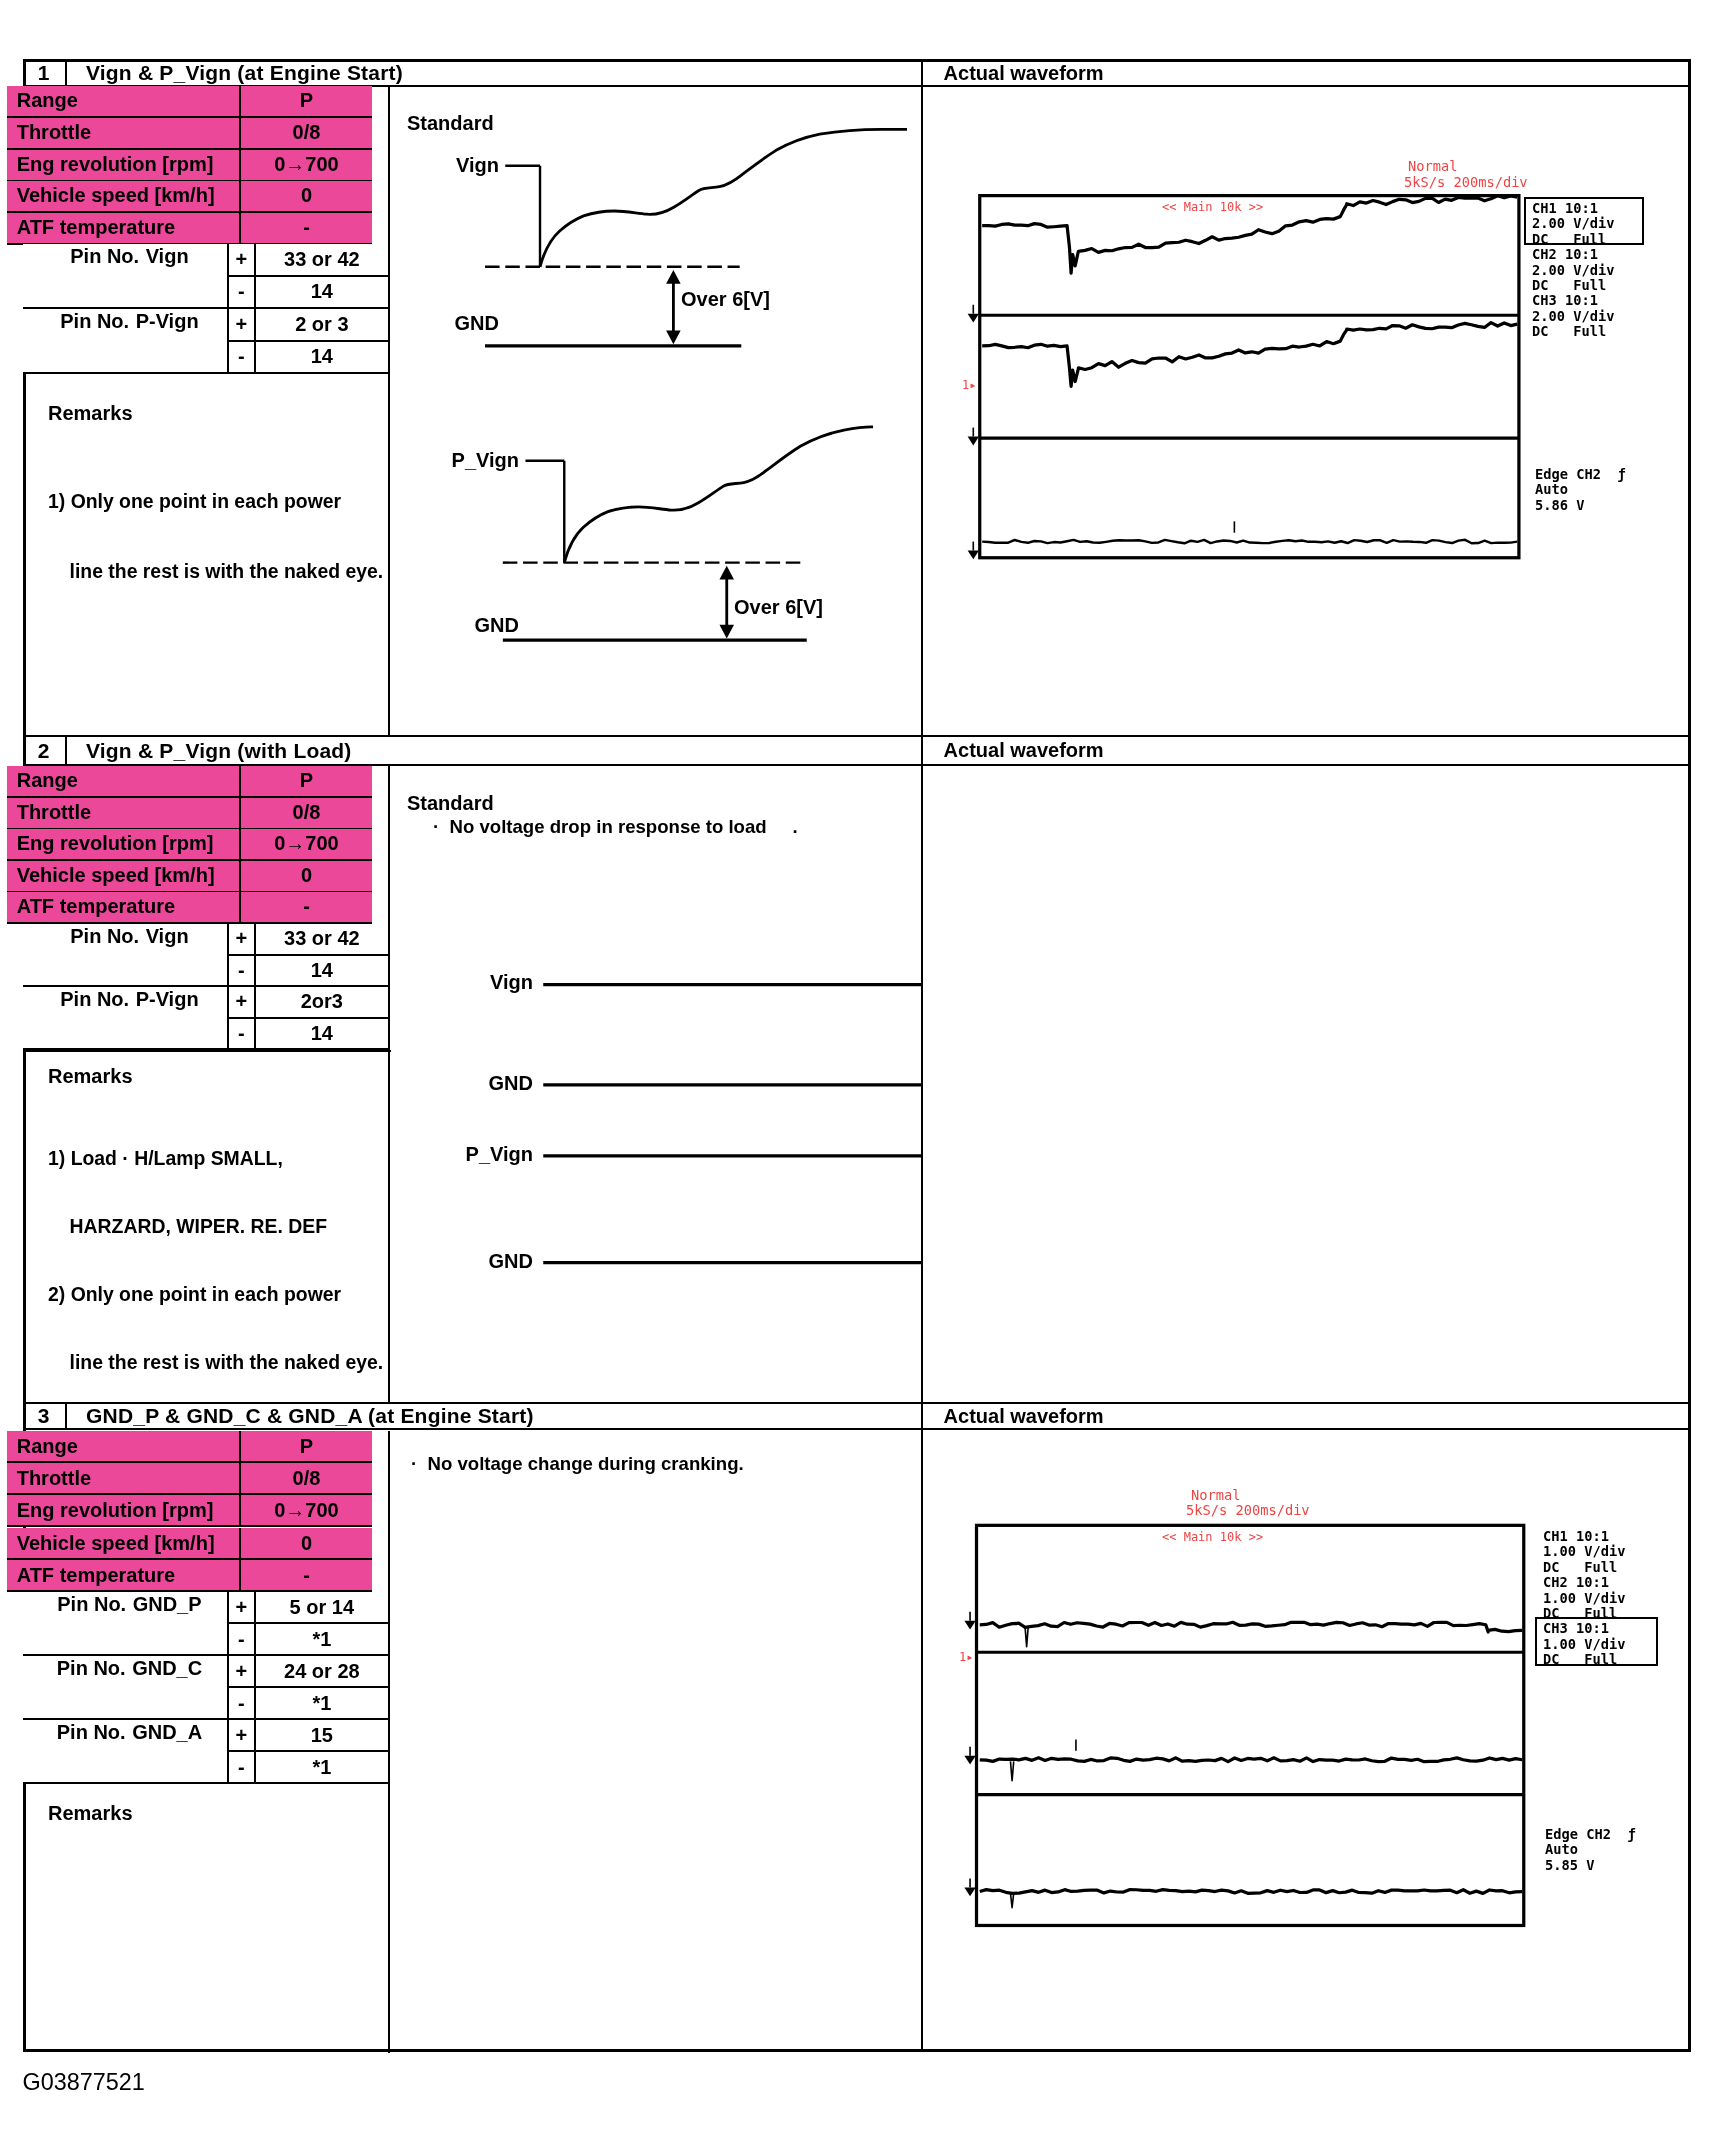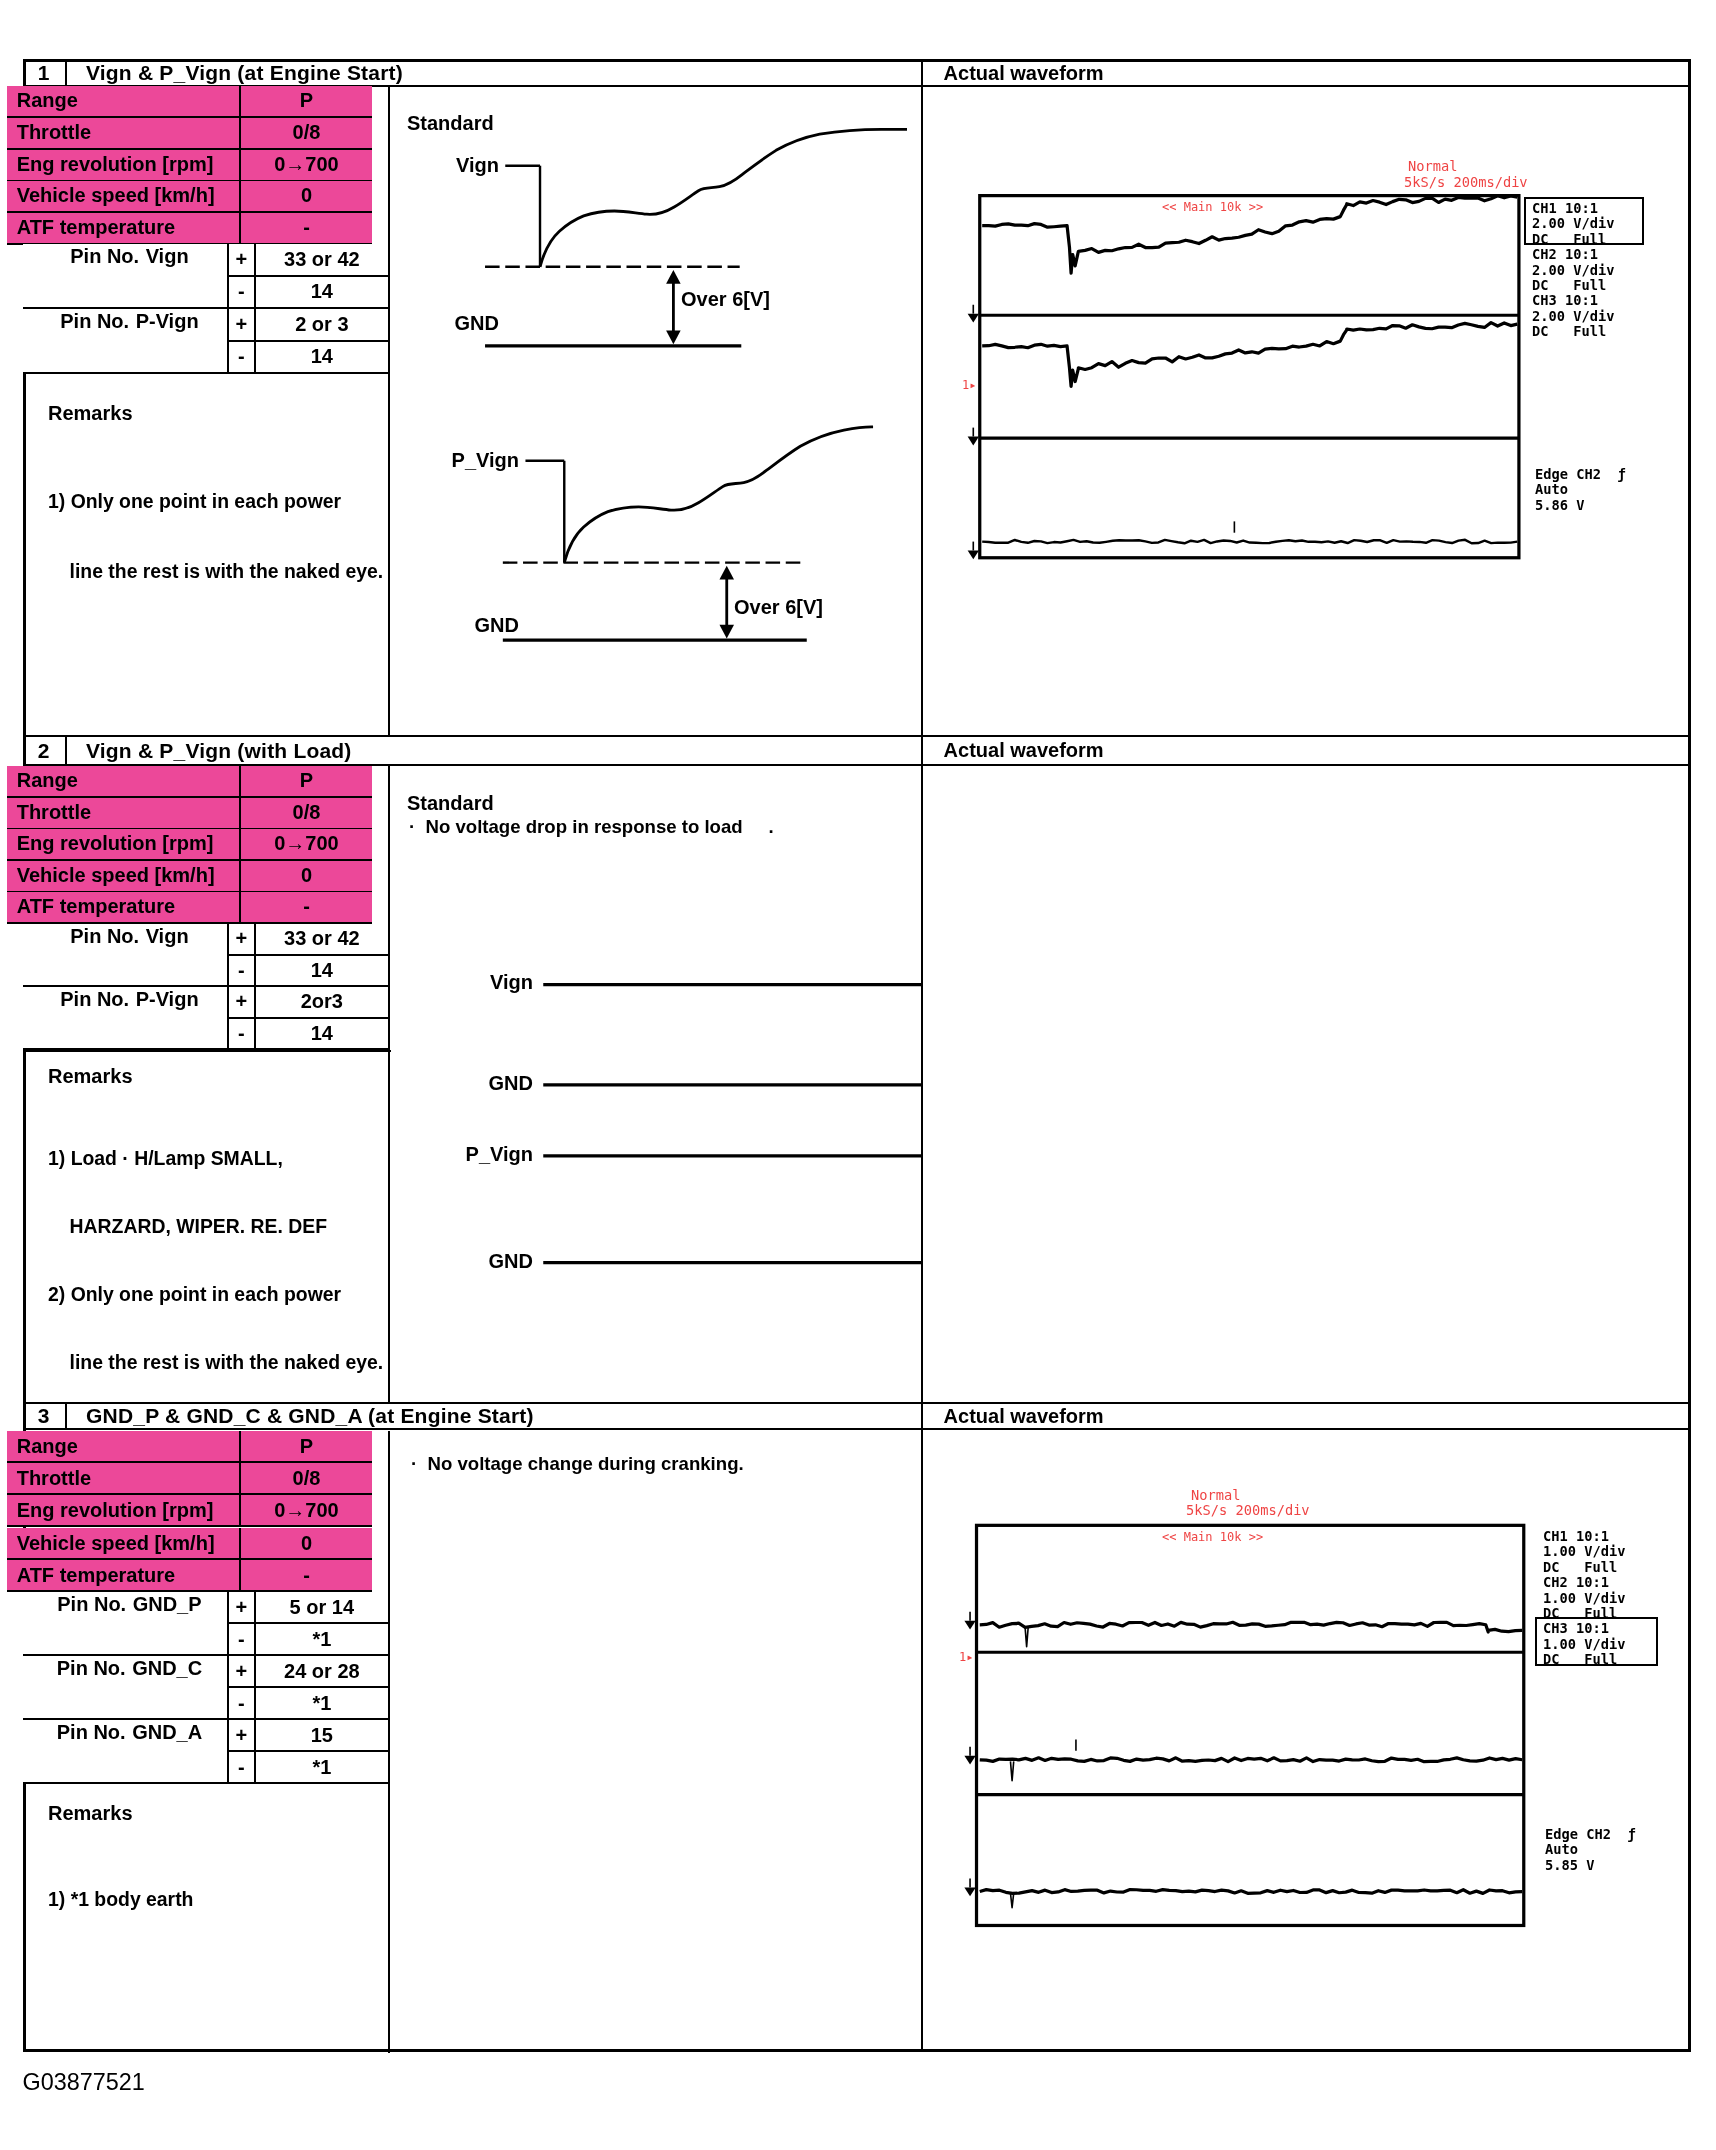--- a/index.html
+++ b/index.html
@@ -254,21 +254,21 @@
 
   <div class="remtitle" style="left:48px;top:1065px">Remarks</div>
   <div class="remlines" style="left:48px;top:1102px;line-height:22.6px">
     <div>1) Load · H/Lamp SMALL,</div>
     <div>    HARZARD, WIPER. RE. DEF</div>
     <div>2) Only one point in each power</div>
     <div>    line the rest is with the naked eye.</div>
   </div>
 
   <div class="std" style="left:407px;top:792px">Standard</div>
-  <div class="note" style="left:409px;top:816px">·  No voltage drop in response to load     .</div>
+  <div class="note" style="left:433px;top:816px">·  No voltage drop in response to load     .</div>
   <div class="dlabel" style="left:420px;top:971px;width:113px">Vign</div>
   <div class="dlabel" style="left:420px;top:1072px;width:113px">GND</div>
   <div class="dlabel" style="left:420px;top:1143px;width:113px">P_Vign</div>
   <div class="dlabel" style="left:420px;top:1250px;width:113px">GND</div>
 
   <div class="hdr" style="top:1402px;height:28px;border-top-width:2.4px">
     <div class="hnum">3</div>
     <div class="htitle">GND_P &amp; GND_C &amp; GND_A  (at Engine Start)</div>
     <div class="hactual">Actual waveform</div>
   </div>
@@ -331,23 +331,20 @@
         <div>+</div>
       <div>-</div>
       </div>
     <div class="pv">
         <div>15</div>
       <div>*1</div>
       </div>
     </div>
 
   <div class="remtitle" style="left:48px;top:1802px">Remarks</div>
-  <div class="remlines" style="left:48px;top:1841px">
-    <div>1) *1 body earth</div>
-  </div>
 
   <div class="note" style="left:411px;top:1453px">·  No voltage change during cranking.</div>
 
   <div class="mono" style="left:1191px;top:1487px;font-size:13.7px">Normal</div>
   <div class="mono" style="left:1186px;top:1502px;font-size:13.7px">5kS/s 200ms/div</div>
   <div class="mono" style="left:1162px;top:1530px;font-size:12px">&lt;&lt; Main 10k &gt;&gt;</div>
   <div class="chbox" style="left:1535px;top:1617px;width:123px;height:49px"></div>
   <div class="abs chlines" style="left:1543px;top:1528px">
     <div>CH1 10:1</div>
     <div>1.00 V/div</div>

